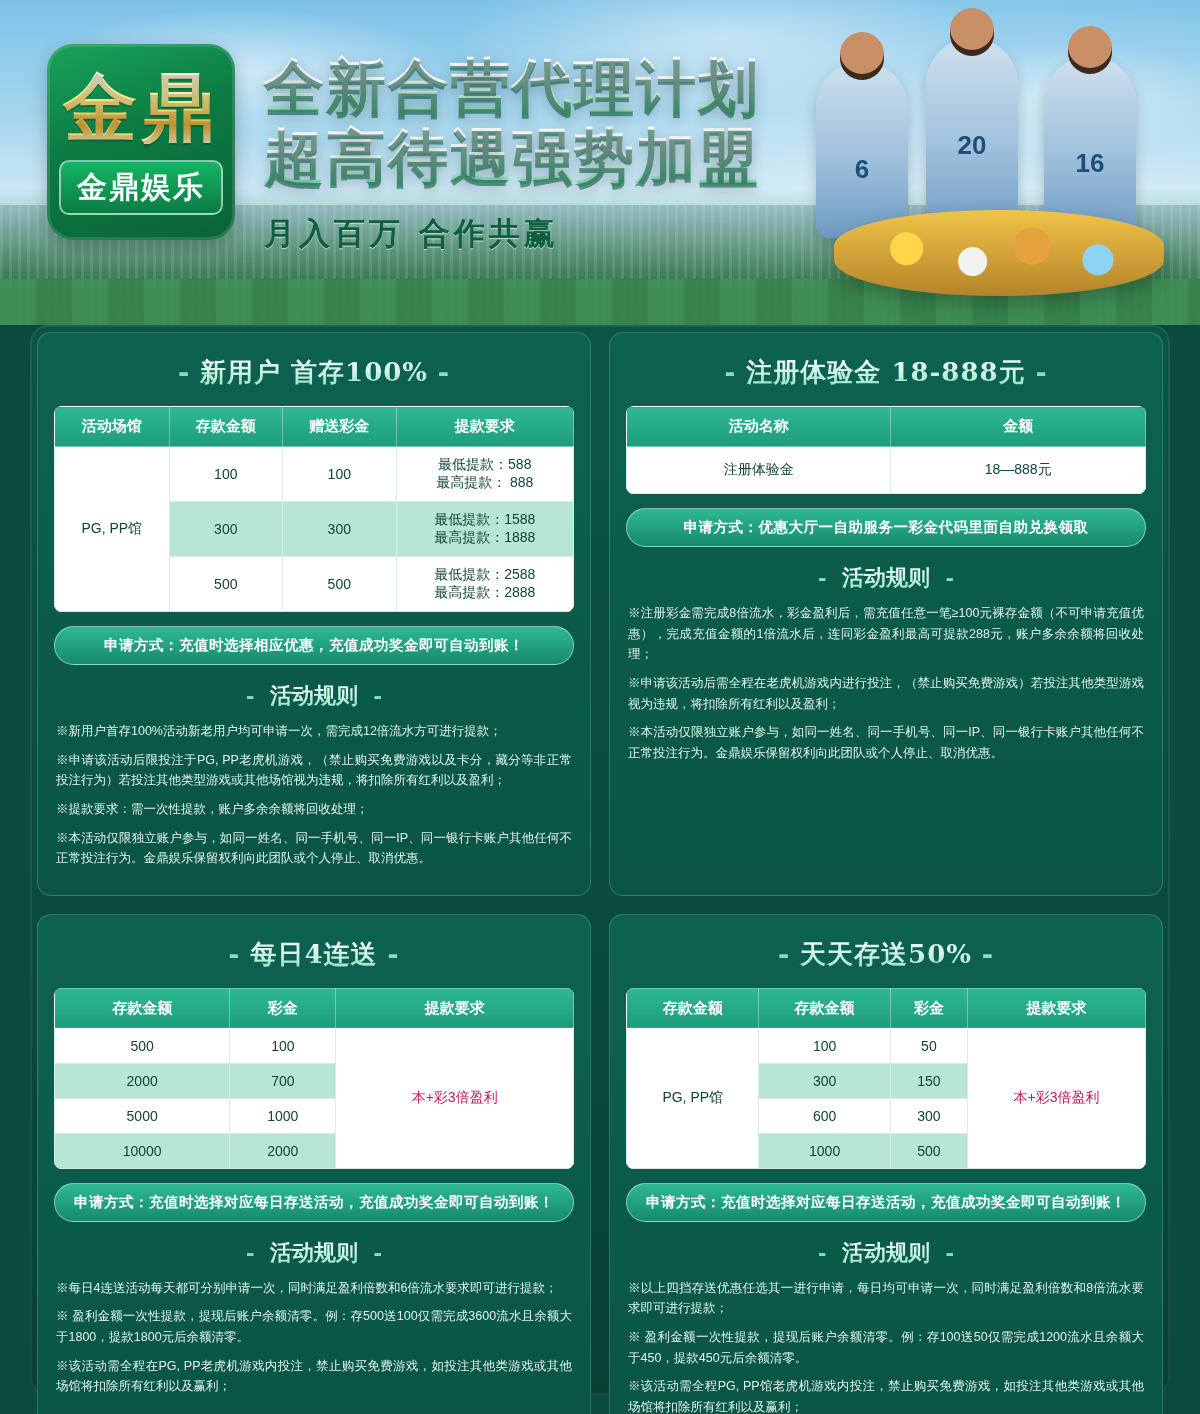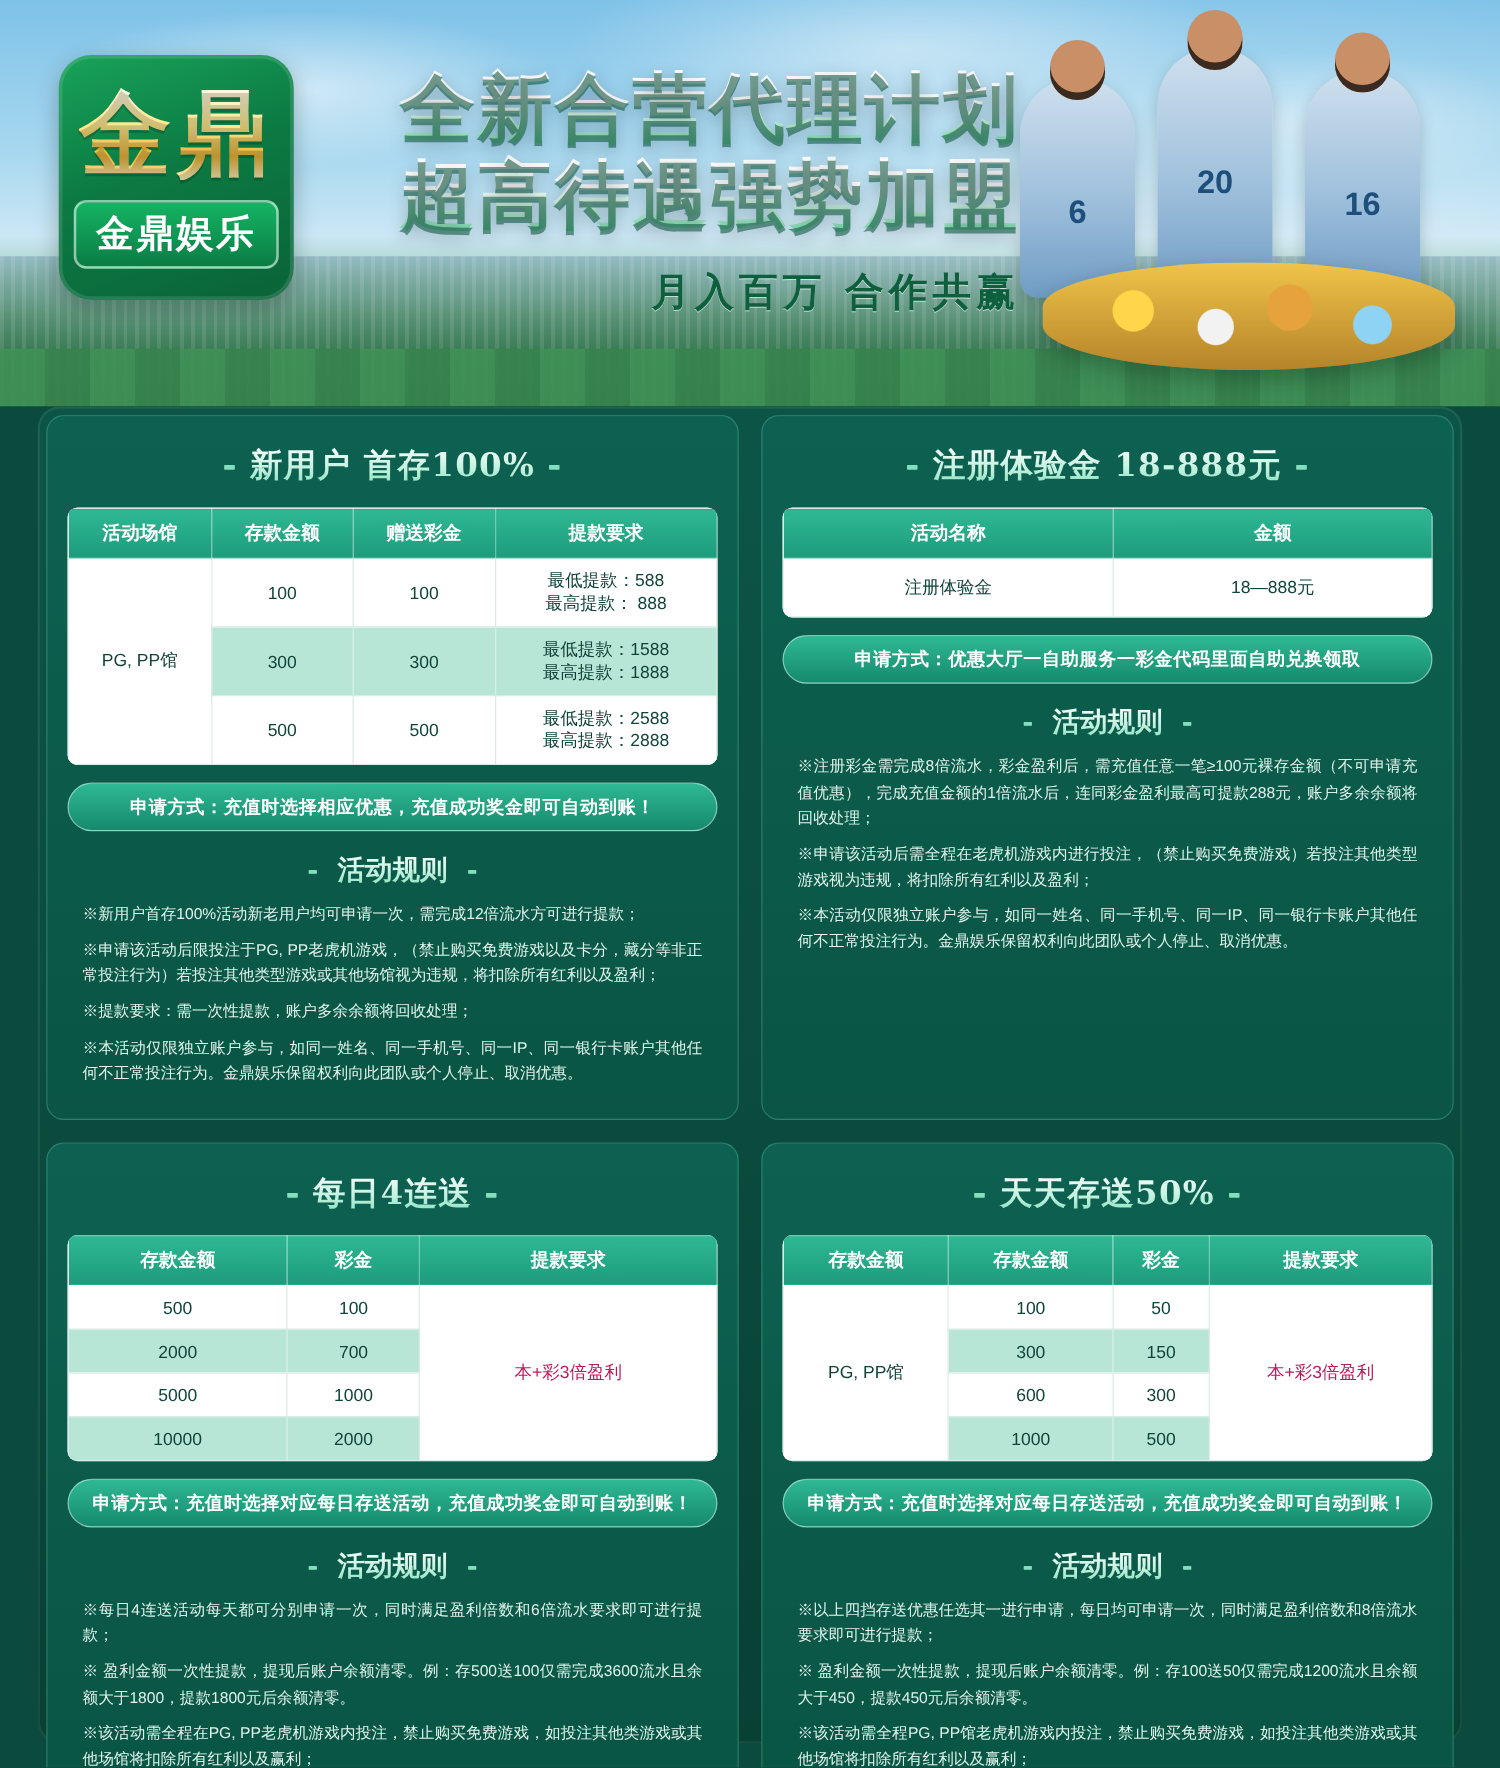--- a/index.html
+++ b/index.html
@@ -66,21 +66,21 @@
     font-size:30px;
     letter-spacing:2px;
     color:#ffffff;
     background:linear-gradient(180deg,#15b463,#0b7c45);
     border:2px solid rgba(255,255,255,.55);
     border-radius:10px;
     padding:5px 16px;
   }
 
   
-  .headline { position:absolute; left:236px; top:52px; width:580px;text-align:right; }
+  .headline { position:absolute; left:264px; top:52px; width:580px; }
   .headline h1 {
     margin:0;
     font-family:"DejaVu Serif", serif;
     font-size:60px;
     line-height:1.16;
     letter-spacing:2px;
     font-weight:bold;
     background:linear-gradient(180deg,#ffffff 0%, #ffffff 40%, #c9f5df 62%, #66d5a4 100%);
     -webkit-background-clip:text; background-clip:text; color:transparent;
     text-shadow:0 3px 0 rgba(8,80,56,.55), 0 6px 14px rgba(0,0,0,.25);
@@ -210,21 +210,21 @@
     font-family:Liberation Mono, monospace;
     font-weight:bold;
     font-size:22px;
     margin:16px 0 10px;
     background:linear-gradient(180deg,#ffffff,#bff0dd 60%,#7fe0bb);
     -webkit-background-clip:text; background-clip:text; color:transparent;
   }
   .rules-title .dash { color:#7fe0bb; -webkit-text-fill-color:#7fe0bb; }
 
   .rules p {
-    margin:0 12px 8px;
+    margin:0 2px 8px;
     color:#dff3ec;
     font-size:12.5px;
     line-height:1.65;
     text-align:justify;
   }
 </style>
 </head>
 <body>
 
 <div class="hero">

